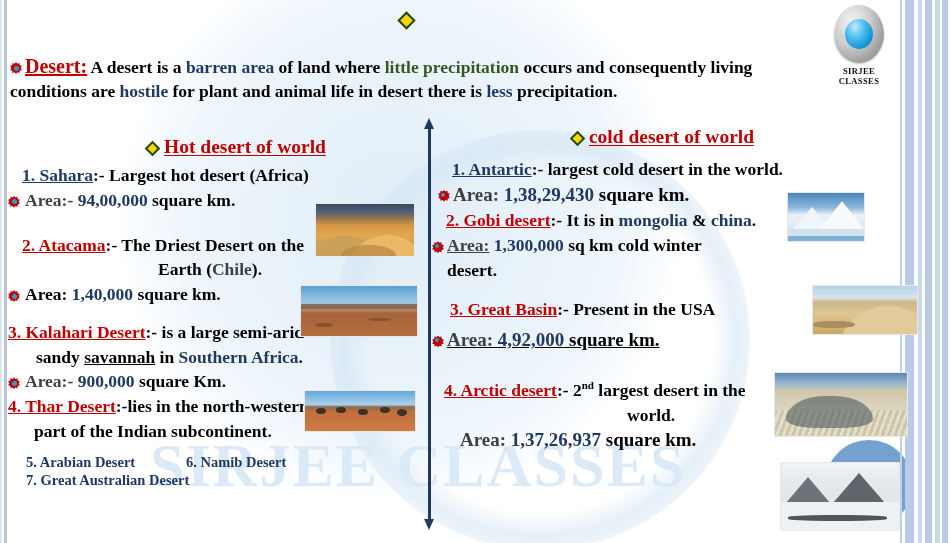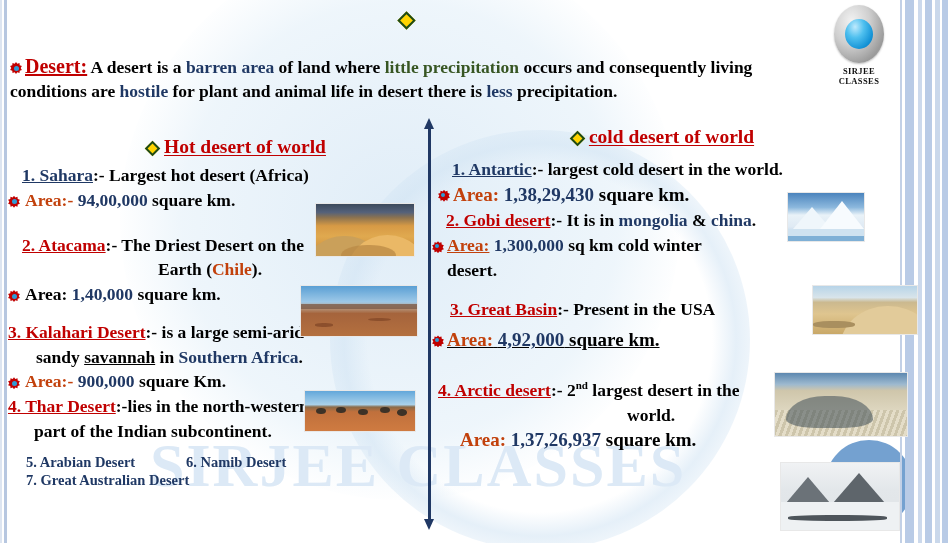--- a/index.html
+++ b/index.html
@@ -75,21 +75,21 @@
     background:#FFD400;border:2px solid #1d4a18;box-sizing:border-box;
   }
   .dia-sm{width:11px;height:11px;border-width:2px;margin-right:6px;}
 
   
   .intro{
     position:absolute;left:10px;top:53px;width:800px;
     font-size:17.5px;font-weight:bold;line-height:1.33;color:#000;
   }
   .intro .b-flower{margin-right:3px;}
-  .t-red{color:#c2410c;}
+  .t-red{color:#404040;}
   .t-red-u{color:#C00000;text-decoration:underline;}
   .t-blue{color:#1F3864;}
   .t-blue-d{color:#203864;}
   .t-green{color:#375623;}
   .t-navy-u{color:#1F3864;text-decoration:underline;}
   .t-blk{color:#000;}
 
   
   .b-flower{
     display:inline-block;width:12px;height:12px;position:relative;
@@ -331,21 +331,21 @@
     </div>
     <div class="row-bullet" style="margin-top:8px;">
       <span class="b-flower sm"></span>
       <div class="line" style="font-size:19px;text-decoration:underline;">
         <span class="t-red">Area:</span>
         <span class="t-blue-d">4,92,000</span>
         <span class="t-blk">square km.</span>
       </div>
     </div>
 
-    <div class="line" style="margin-top:23px;padding-left:6px;">
+    <div class="line" style="margin-top:23px;padding-left:12px;">
       <span class="t-red-u">4. Arctic desert</span><span class="t-blk">:- 2</span><span class="t-blk sup">nd</span><span class="t-blk"> largest desert in the</span>
     </div>
     <div class="line" style="padding-left:195px;">world.</div>
     <div class="line" style="padding-left:28px;font-size:19px;">
       <span class="t-red">Area:</span>
       <span class="t-blue-d">1,37,26,937</span>
       <span class="t-blk">square km.</span>
     </div>
   </div>
 

